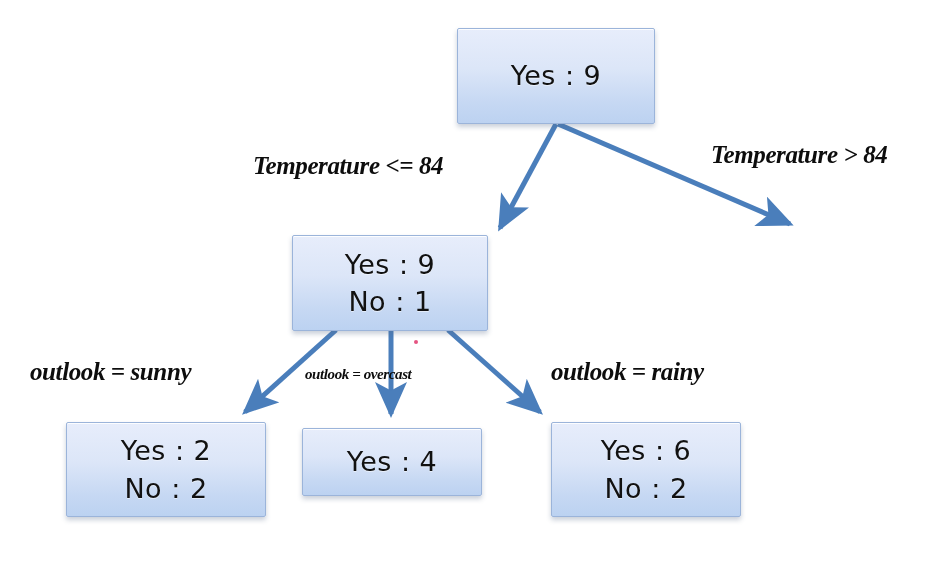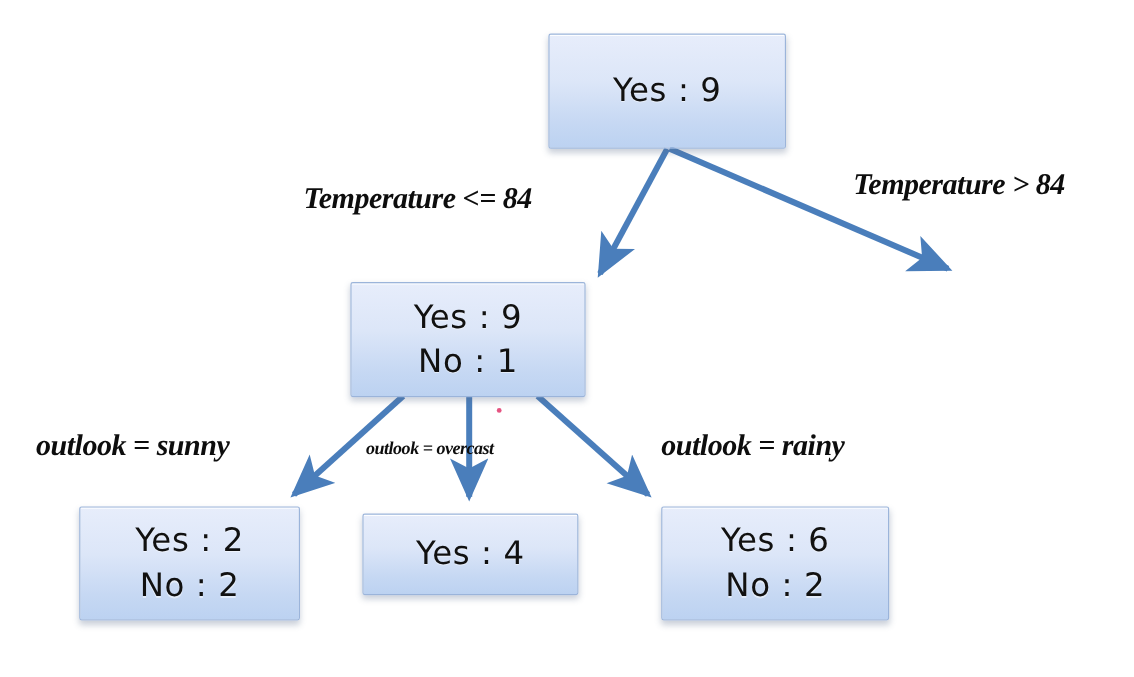--- a/index.html
+++ b/index.html
@@ -79,21 +79,21 @@
   <div class="node" style="left:457px;top:28px;width:198px;height:96px;">
     <span class="line">Yes : 9</span>
   </div>
 
   <div class="node" style="left:292px;top:235px;width:196px;height:96px;">
     <span class="line">Yes : 9</span>
     <span class="line">No : 1</span>
   </div>
 
 
-  <div class="node" style="left:66px;top:422px;width:184px;height:95px;">
+  <div class="node" style="left:66px;top:422px;width:200px;height:95px;">
     <span class="line">Yes : 2</span>
     <span class="line">No : 2</span>
   </div>
 
   <div class="node" style="left:302px;top:428px;width:180px;height:68px;">
     <span class="line">Yes : 4</span>
   </div>
 
   <div class="node" style="left:551px;top:422px;width:190px;height:95px;">
     <span class="line">Yes : 6</span>

